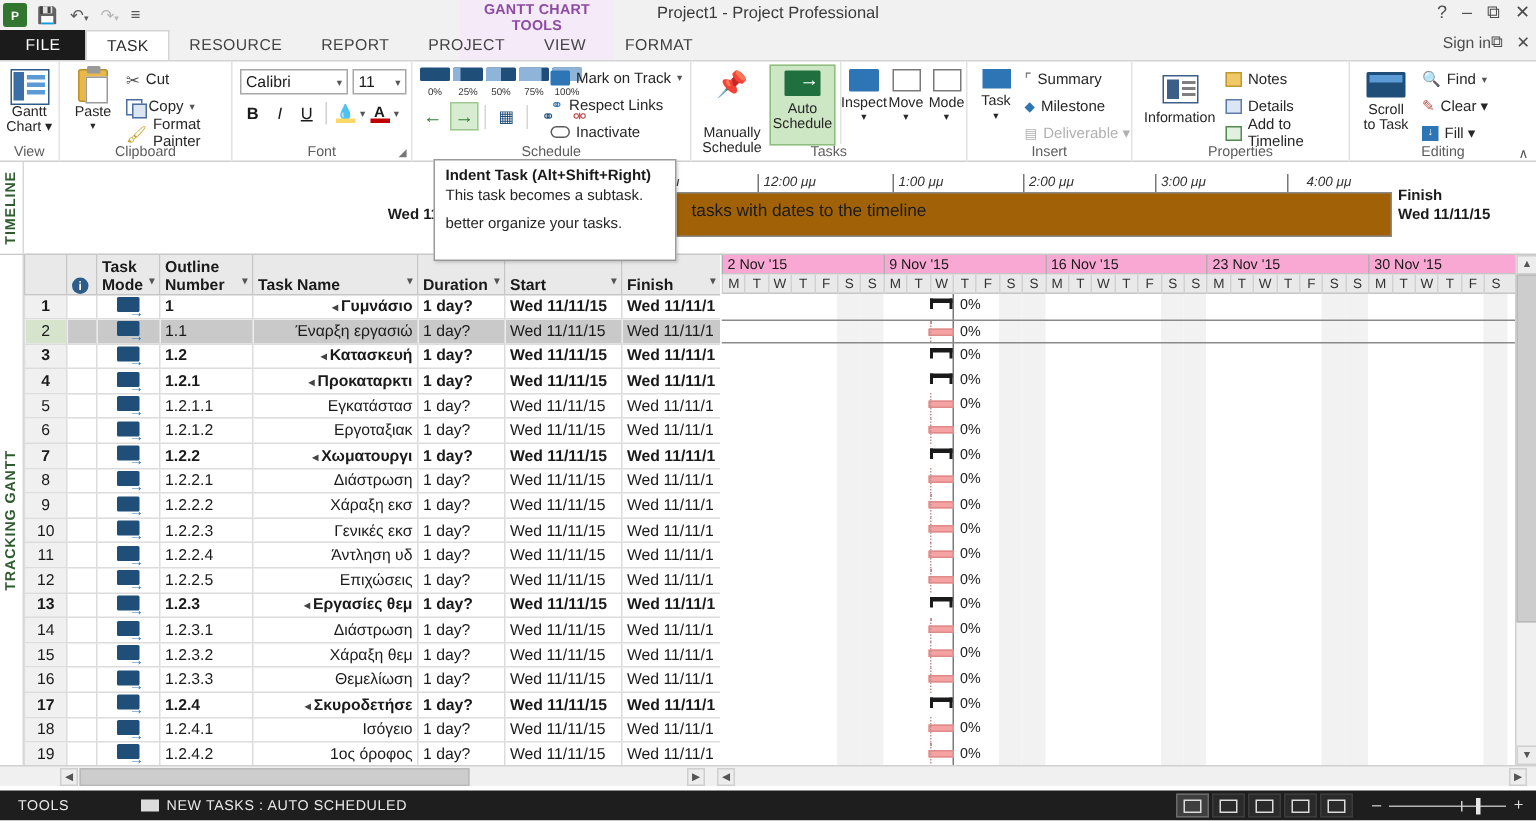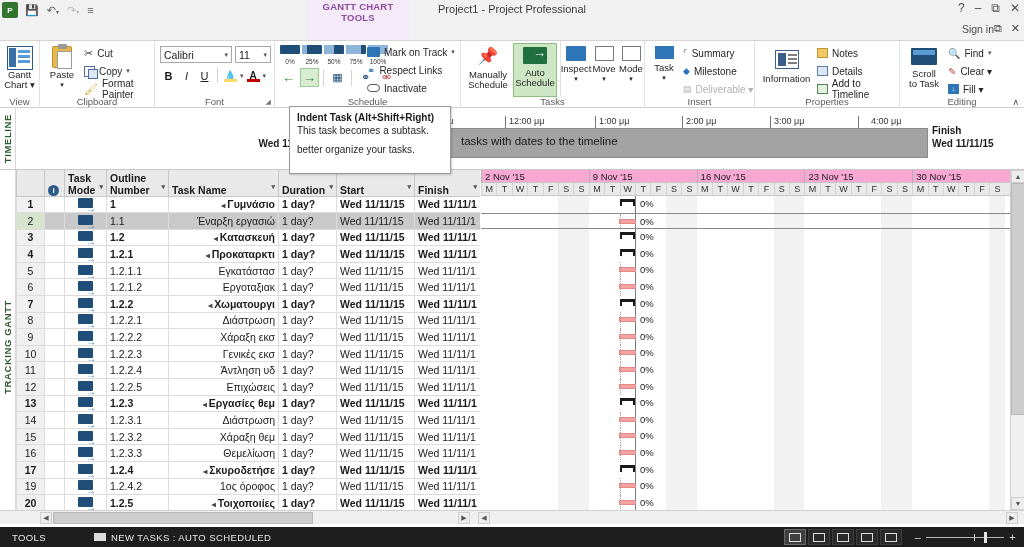--- a/index.html
+++ b/index.html
@@ -102,24 +102,24 @@
   .timeline { position:relative; height:62px; background:#fff; border-bottom:1px solid #c8c8c8; }
   .vlabel { position:absolute; left:0; top:0; width:16px; height:100%;
             background:#fff; border-right:1px solid #d8d8d8;
             display:flex; align-items:center; justify-content:center; }
   .vlabel span { writing-mode:vertical-rl; transform:rotate(180deg);
                  font-size:9.5px; letter-spacing:.6px; color:#2f5c2f; font-weight:bold; }
   .tl-start { position:absolute; left:190px; top:16px; width:130px; text-align:right;
               font-size:10px; font-weight:bold; line-height:13px; color:#1a1a1a; }
   .tl-finish { position:absolute; right:12px; top:16px; width:80px;
                font-size:10px; font-weight:bold; line-height:13px; color:#1a1a1a; }
-  .tl-scale { position:absolute; left:330px; right:85px; top:8px; height:12px; }
+  .tl-scale { position:absolute; left:330px; right:85px; top:8px; height:12px;font-style:italic; }
   .tl-tick { position:absolute; top:0; font-size:9px; color:#333; padding-left:3px; border-left:1px solid #777; height:12px; }
   .tl-pan { position:absolute; left:330px; right:96px; top:20px; height:30px;
-            border:1px solid #8a8a8a; background:#a3a3a3; }
+            border:1px solid #8a8a8a; background:#a16207; }
   .tl-pan-txt { position:absolute; left:6px; top:6px; font-size:11.5px; color:#1a1a1a; }
 
   
   .main { position:relative; height:354px; }
   .vgantt { position:absolute; left:0; top:0; width:16px; height:100%;
             background:#fff; border-right:1px solid #d8d8d8;
             display:flex; align-items:center; justify-content:center; }
   .vgantt span { writing-mode:vertical-rl; transform:rotate(180deg);
                  font-size:9.5px; letter-spacing:.6px; color:#2f5c2f; font-weight:bold; }
 
@@ -219,20 +219,29 @@
       <span>?</span>
       <span>–</span>
       <span>⧉</span>
       <span>✕</span>
     </div>
   </div>
 
   <div class="tabrow">
     <div class="ctxband"></div>
     <div class="ctxlabel">GANTT CHART TOOLS</div>
+    <div class="tabs">
+      <div class="tab file">FILE</div>
+      <div class="tab active">TASK</div>
+      <div class="tab">RESOURCE</div>
+      <div class="tab">REPORT</div>
+      <div class="tab">PROJECT</div>
+      <div class="tab">VIEW</div>
+      <div class="tab ctx">FORMAT</div>
+    </div>
     <div class="signin">Sign in</div>
     <div class="wbtns2">
       <span>⧉</span>
       <span>✕</span>
     </div>
   </div>
 
   <div class="ribbon">
 
     <div class="rgroup" style="left:0; width:40px;">
@@ -356,21 +365,21 @@
           <span style="display:inline-block;width:13px;height:8px;border:1px solid #5a5a5a;border-radius:4px;"></span>
           <span>Inactivate</span>
         </div>
       </div>
       <div class="glabel">Schedule</div>
     </div>
 
     <div class="rgroup" style="left:461px; width:184px;">
       <div class="bigbtn" style="position:absolute;left:3px;top:2px;width:48px;">
         <span class="ic-pin">📌</span>
-        <span class="lbl" style="margin-top:3px;">Manually</span>
+        <span class="lbl" style="margin-top:17px;">Manually</span>
         <span class="lbl">Schedule</span>
       </div>
       <div class="bigbtn autosel" style="position:absolute;left:52px;top:2px;width:44px;">
         <span class="ic ic-auto"></span>
         <span class="lbl" style="margin-top:4px;">Auto</span>
         <span class="lbl">Schedule</span>
       </div>
       <div style="position:absolute;left:99px;top:0;width:1px;height:55px;background:#e2e2e2;"></div>
       <div class="bigbtn" style="position:absolute;left:101px;top:2px;width:28px;">
         <span style="display:inline-block;width:20px;height:15px;background:#2e75b6;border-radius:1px;"></span>
@@ -694,20 +703,30 @@
               <td class="idc">17</td>
               <td class="infoc"></td>
               <td class="modec"><span class="modeicon"></span></td>
               <td class="outc">1.2.4</td>
               <td class="namec"><span class="sumarrow">◂</span><span>Σκυροδετήσε</span></td>
               <td class="durc">1 day?</td>
               <td class="startc">Wed 11/11/15</td>
               <td class="finc">Wed 11/11/1</td>
             </tr>
             <tr>
+              <td class="idc">18</td>
+              <td class="infoc"></td>
+              <td class="modec"><span class="modeicon"></span></td>
+              <td class="outc">1.2.4.1</td>
+              <td class="namec"><span>Ισόγειο</span></td>
+              <td class="durc">1 day?</td>
+              <td class="startc">Wed 11/11/15</td>
+              <td class="finc">Wed 11/11/1</td>
+            </tr>
+            <tr>
               <td class="idc">19</td>
               <td class="infoc"></td>
               <td class="modec"><span class="modeicon"></span></td>
               <td class="outc">1.2.4.2</td>
               <td class="namec"><span>1ος όροφος</span></td>
               <td class="durc">1 day?</td>
               <td class="startc">Wed 11/11/15</td>
               <td class="finc">Wed 11/11/1</td>
             </tr>
             <tr class="summary">

